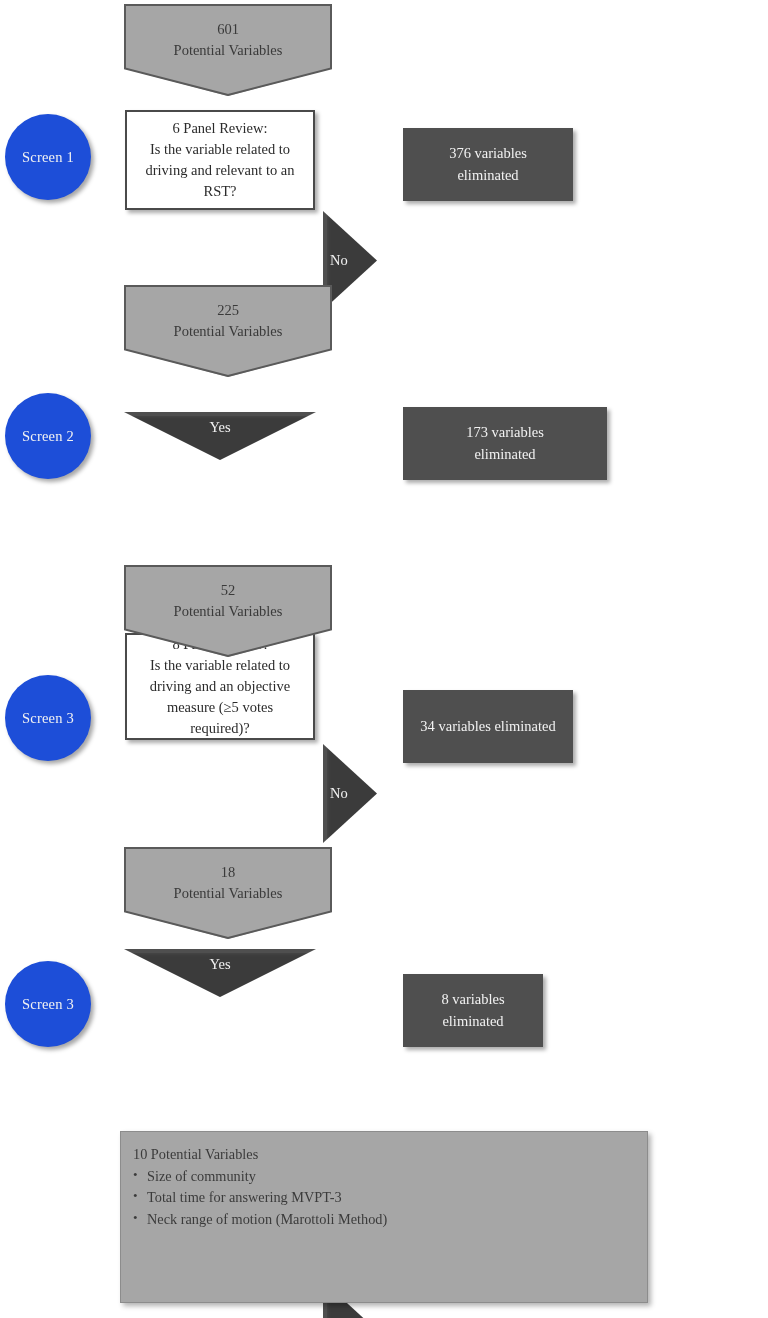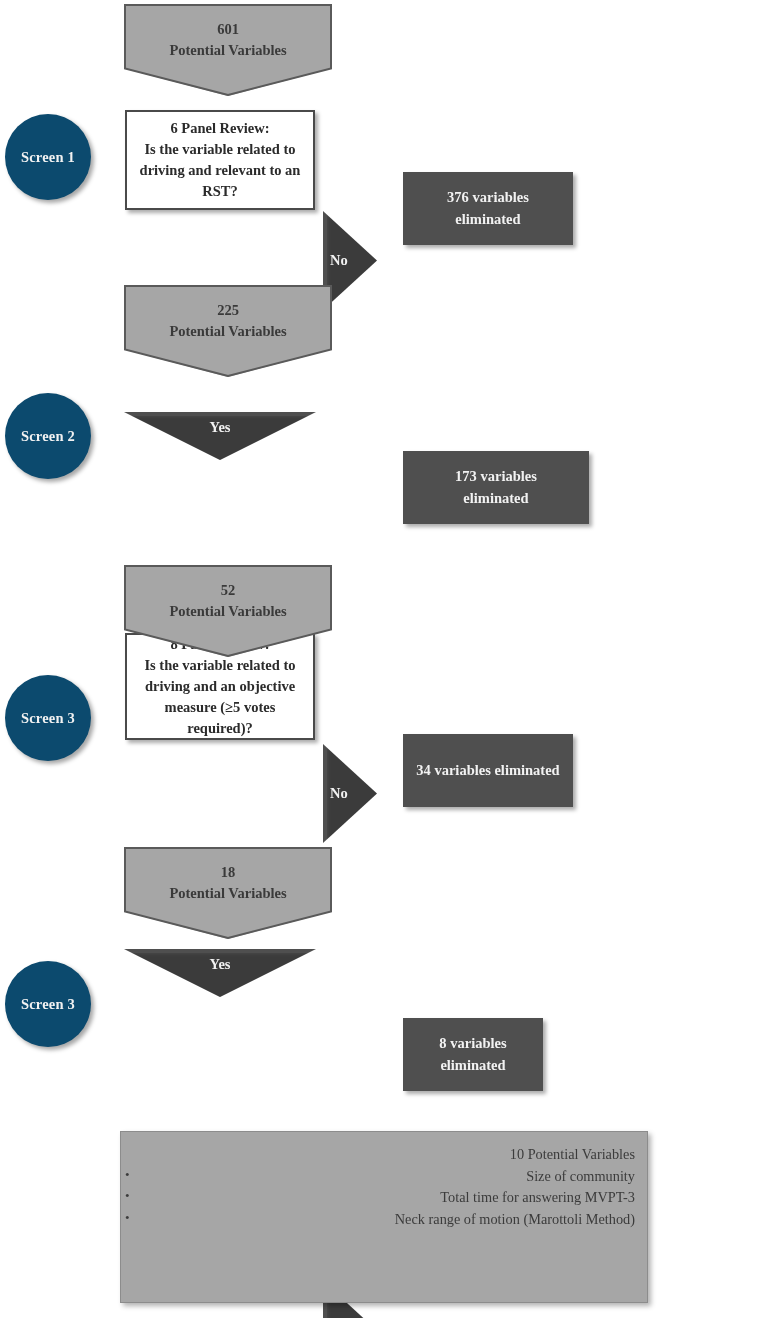--- a/index.html
+++ b/index.html
@@ -9,27 +9,27 @@
   }
   body {
     width: 768px; height: 1318px;
     font-family: "Liberation Serif", "DejaVu Serif", serif;
     position: relative;
     overflow: hidden;
   }
   #flow { position: absolute; left: 0; top: 0; width: 768px; height: 1318px; }
 
   
-  .node { position: absolute; font-weight: bold; }
+  .node { position: absolute; }
 
   
   .circle {
     width: 86px; height: 86px;
     border-radius: 50%;
-    background: #0c4a6e;
+    background: #1d4ed8;
     color: #f2f2f2;
     display: flex; align-items: center; justify-content: center;
     font-size: 14.5px;
     box-shadow: 3px 3px 4px rgba(0,0,0,0.35);
     letter-spacing: 0.2px;
   }
 
   
   .pent-wrap { width: 208px; }
   .pent {
@@ -80,21 +80,20 @@
   
   .ebox {
     background: #4f4f4f;
     color: #f2f2f2;
     display: flex; align-items: center; justify-content: center;
     text-align: center;
     font-size: 14.5px;
     line-height: 1.45;
     box-shadow: 3px 3px 4px rgba(0,0,0,0.33);
     padding: 4px 6px;
-    margin-top: 44px;
   }
 
   
   .yes-arrow {
     position: relative;
     background: #4f4f4f;
     -webkit-clip-path: polygon(0 0, 100% 0, 50% 100%);
     clip-path: polygon(0 0, 100% 0, 50% 100%);
     color: #f2f2f2;
     font-size: 14.5px;
@@ -137,22 +136,21 @@
   .final-box {
     position: absolute;
     left: 120px; top: 1131px;
     width: 528px; height: 172px;
     background: #a6a6a6;
     border: 1px solid #8c8c8c;
     box-shadow: 3px 3px 5px rgba(0,0,0,0.3);
     color: #3b3b3b;
     font-size: 14.3px;
     display: flex;
-    padding: 14px 12px 10px 2px;
-    text-align: right;
+    padding: 14px 12px 10px 10px;
   }
   .final-col { flex: 1 1 50%; }
   .final-col.right { padding-left: 26px; }
   .final-head { margin: 0 0 4px 2px; }
   .final-list { list-style: none; margin: 0; padding: 0; }
   .final-list li {
     position: relative;
     padding-left: 16px;
     margin-bottom: 2.5px;
     line-height: 1.32;
@@ -232,21 +230,21 @@
       <div>measure (≥5 votes</div>
       <div>required)?</div>
     </div>
   </div>
 
   <div class="node no-arrow" style="left:323px; top:390px; width:54px; height:99px;">
     <div class="no-shadow"></div>
     <span>No</span>
   </div>
 
-  <div class="node ebox" style="left:403px; top:407px; width:186px; height:73px;align-items:center;">
+  <div class="node ebox" style="left:403px; top:407px; width:204px; height:73px;align-items:center;">
     <div>
       <div>173 variables</div>
       <div>eliminated</div>
     </div>
   </div>
 
   <div class="node yes-arrow" style="left:124px; top:496px; width:192px; height:48px;">
     <div class="yes-shadow"></div>
     <span class="lbl">Yes</span>
   </div>

